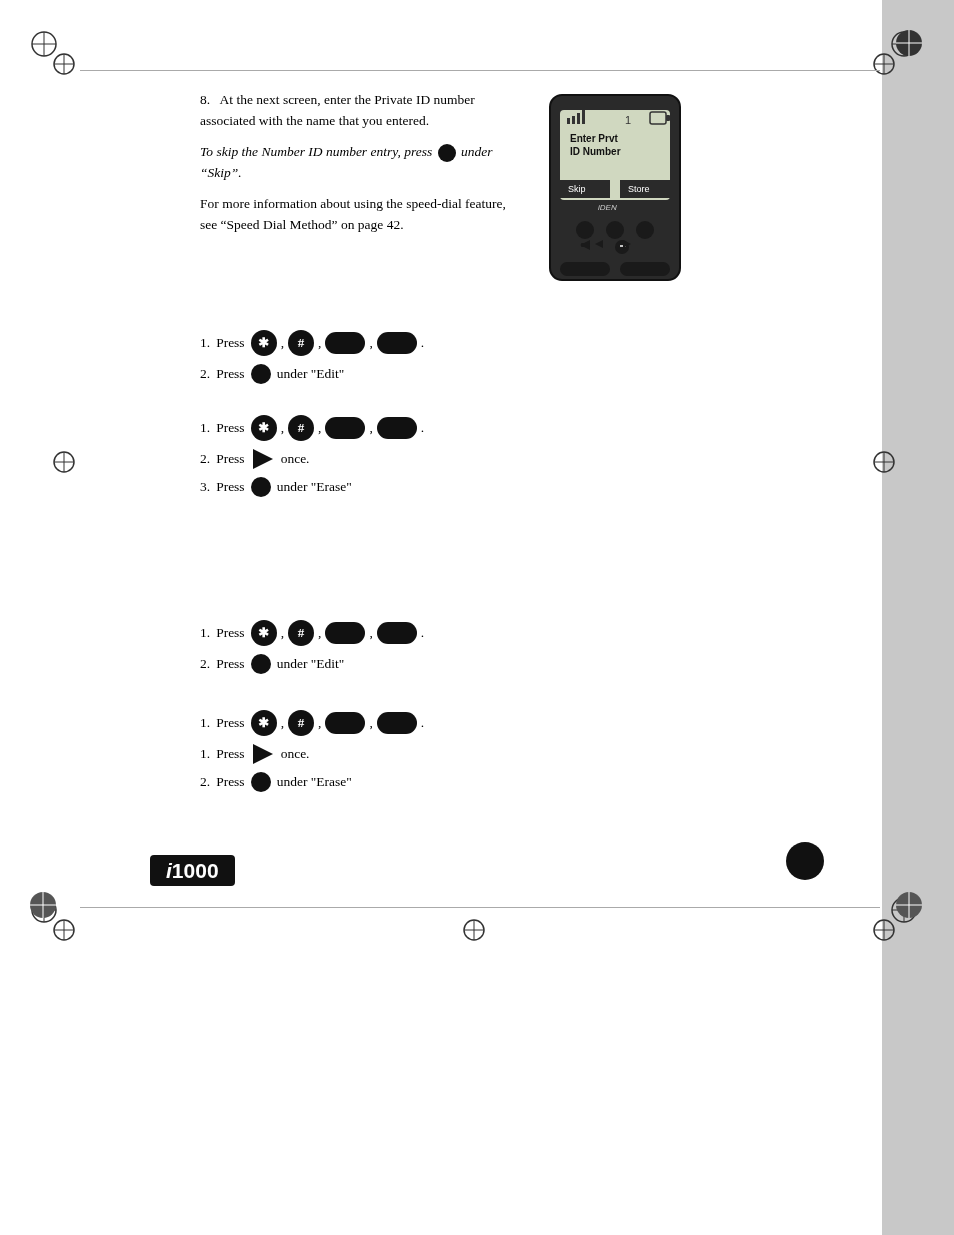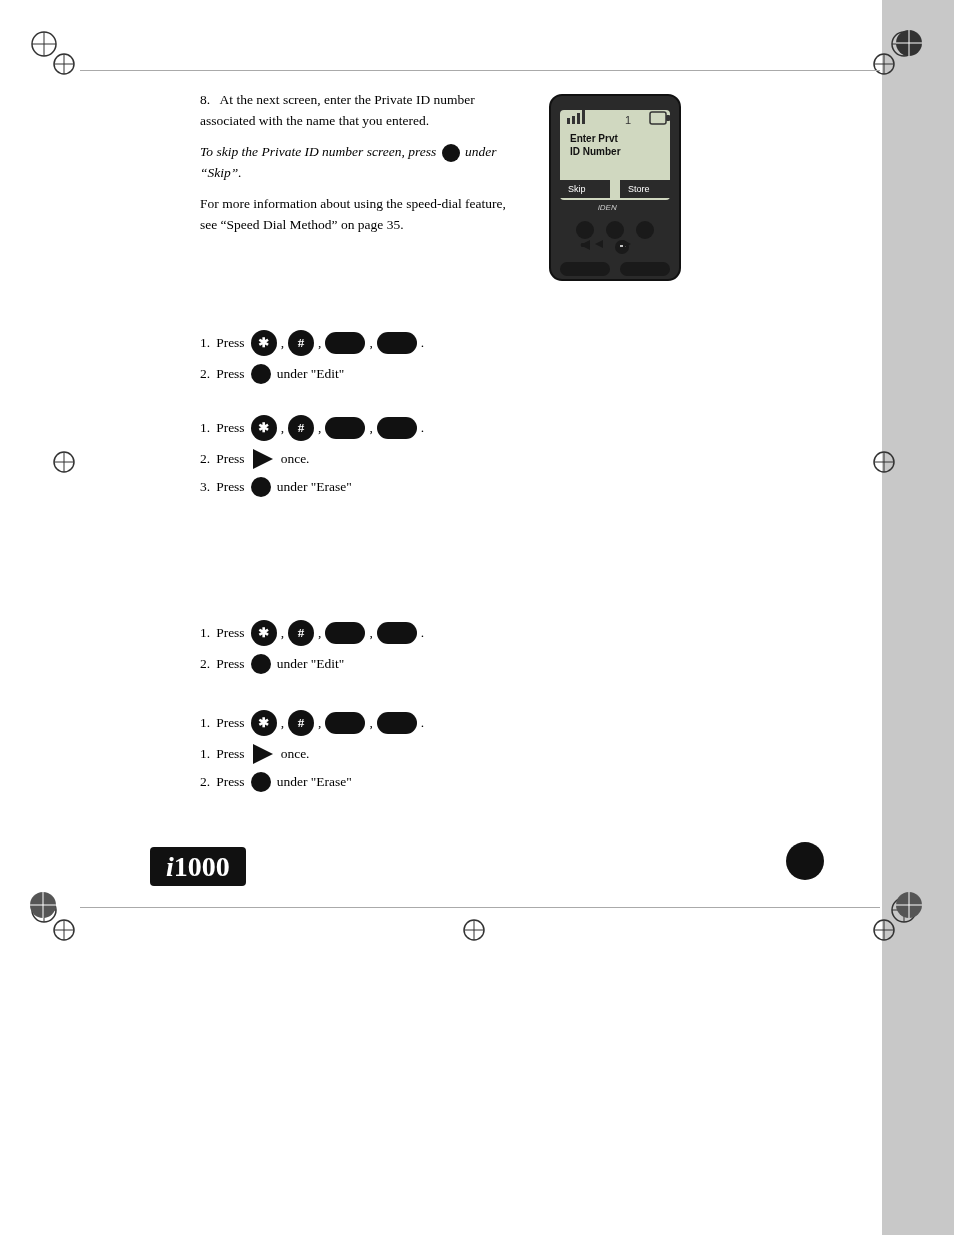--- a/index.html
+++ b/index.html
@@ -180,26 +180,26 @@
   <div style="position:absolute;top:90px;left:200px;width:540px;">
     <div style="display:flex;align-items:flex-start;">
 
       <div style="width:310px;">
         <p style="font-size:13.5px;line-height:1.55;">
           <span>8.</span>
           &nbsp;
           <span>At the next screen, enter the Private ID number associated with the name that you entered.</span>
         </p>
         <p style="font-style:italic;font-size:13.5px;line-height:1.55;margin-top:10px;">
-          <span>To skip the Private ID number screen, press</span>
+          <span>To skip the Number ID number entry, press</span>
           
           <span class="btn-small-circle" style="background:#111;display:inline-block;width:18px;height:18px;border-radius:50%;vertical-align:middle;margin:0 2px;"></span>
           <span>under “Skip”.</span>
         </p>
-        <p style="font-size:13.5px;line-height:1.55;margin-top:10px;">For more information about using the speed-dial feature, see “Speed Dial Method” on page 35.</p>
+        <p style="font-size:13.5px;line-height:1.55;margin-top:10px;">For more information about using the speed-dial feature, see “Speed Dial Method” on page 42.</p>
       </div>
 
       <div style="margin-left:25px;width:170px;">
         <svg width="160" height="200" viewBox="0 0 160 200">
 
           <rect x="15" y="5" width="130" height="185" rx="12" ry="12" fill="#2a2a2a" stroke="#111" stroke-width="2"></rect>
 
           <rect x="25" y="20" width="110" height="90" rx="4" fill="#d0d8c0"></rect>
 
           <rect x="32" y="28" width="3" height="6" fill="#333"></rect>
@@ -347,20 +347,20 @@
 
     <div style="display:flex;align-items:center;font-size:13.5px;">
       <span style="margin-right:6px;">2.</span>
       <span style="margin-right:4px;">Press</span>
       <span style="display:inline-flex;align-items:center;justify-content:center;background:#111;color:#fff;border-radius:50%;width:20px;height:20px;margin:0 2px;"></span>
       <span style="margin-left:4px;">under "Erase"</span>
     </div>
   </div>
 
   <div style="position:absolute;bottom:95px;left:150px;">
-    <span style="background:#111;color:#fff;font-size:28px;font-weight:bold;font-family:Liberation Serif, serif;padding:4px 16px;border-radius:4px;">
+    <span style="background:#111;color:#fff;font-size:21px;font-weight:bold;font-family:Liberation Sans, sans-serif;padding:4px 16px;border-radius:4px;">
       <span style="font-style:italic;">i</span><span>1000</span>
     </span>
   </div>
 
   <div style="position:absolute;bottom:98px;right:130px;width:38px;height:38px;background:#111;border-radius:50%;"></div>
 
 </div>
 
 </body></html>

